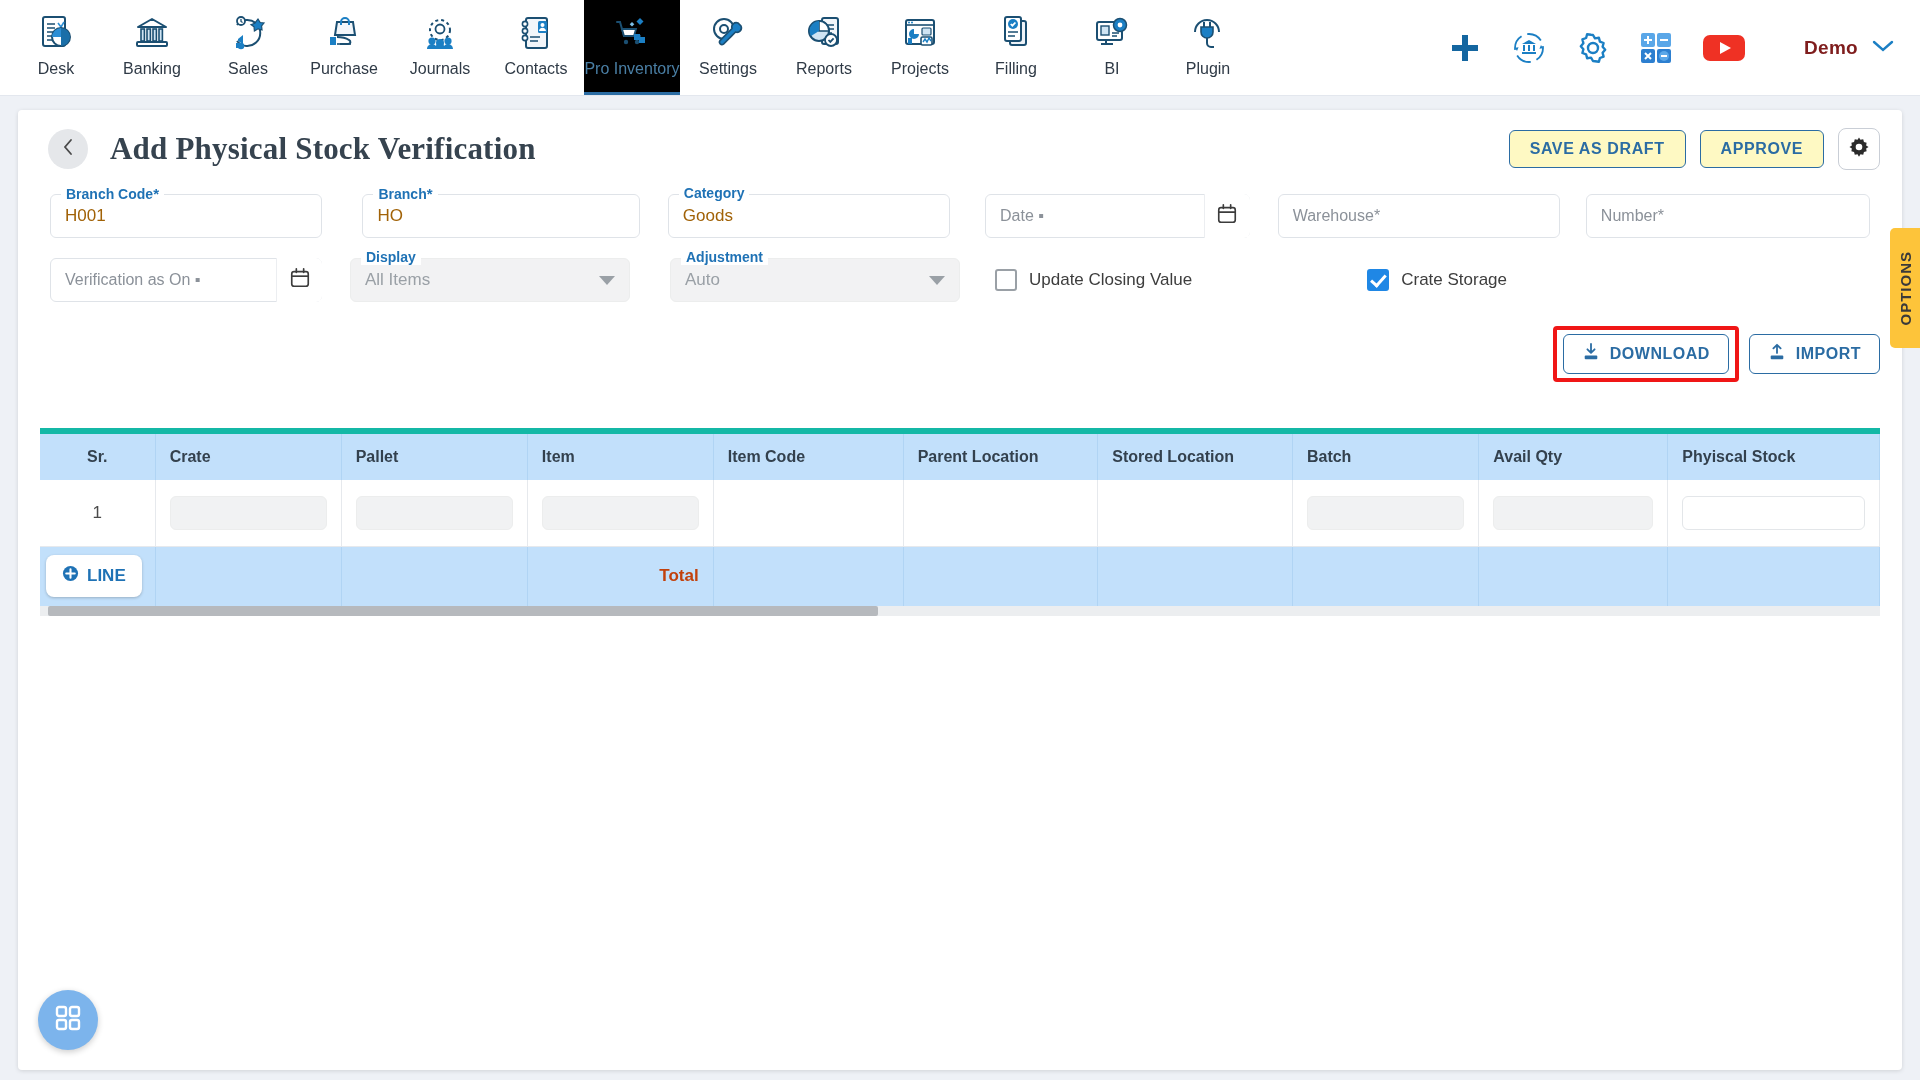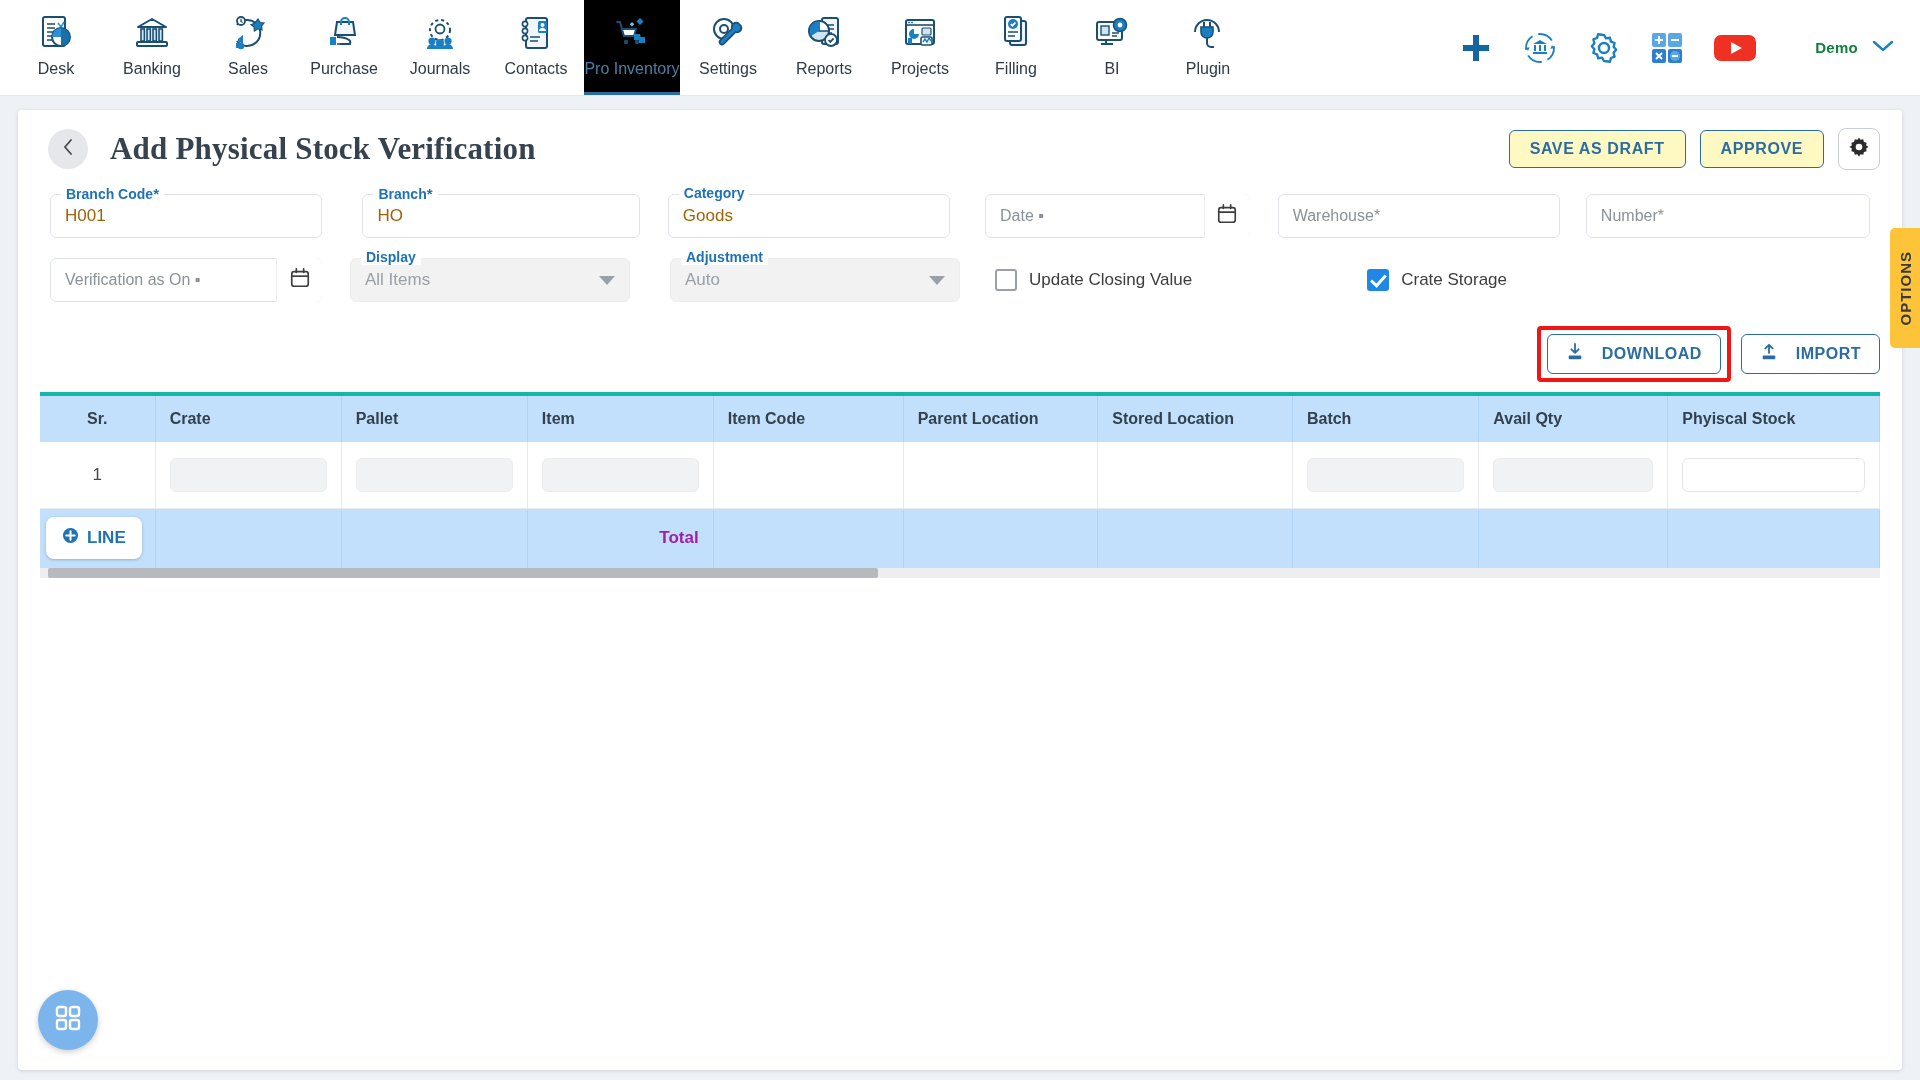--- a/index.html
+++ b/index.html
@@ -40,21 +40,21 @@
   }
   #nav-right {
     margin-left: auto;
     display: flex; align-items: center; gap: 30px;
     padding-right: 26px;
   }
   .nav-ico-btn { cursor: pointer; display:flex; align-items:center; }
   #user-menu {
     display:flex; align-items:center; gap:14px; cursor:pointer; margin-left: 28px;
   }
-  #user-menu .uname { font-size: 15px; font-weight: bold; color: #15803d; letter-spacing:.3px;}
+  #user-menu .uname { font-size: 19px; font-weight: bold; color: #7f1d1d; letter-spacing:.3px;}
 
   
   #page {
     position: absolute; left: 18px; top: 110px;
     width: 1884px; height: 960px;
     background: #fff;
     border-radius: 4px;
     box-shadow: 0 1px 4px rgba(0,0,0,.13);
     overflow: hidden;
   }
@@ -137,46 +137,46 @@
 
   
   #io-row { display:flex; justify-content:flex-end; align-items:center; padding: 18px 22px 10px 0; gap: 10px;}
   #dl-highlight {
     border: 4px solid #f01616; border-radius: 4px; padding: 4px 6px;
     display:flex; align-items:center;
   }
   .io-btn {
     border:1px solid #2b6ca3; border-radius:6px; height:40px; padding:0 18px;
     color:#2b6ca3; background:#fff; font-size:16px; font-weight:bold; letter-spacing:.5px;
-    display:flex;align-items:center; gap:18px; cursor:pointer;
+    display:flex;align-items:center; gap:10px; cursor:pointer;
   }
 
   
   #table-wrap { margin: 0 22px; position:relative; }
-  #table-scroll { overflow:hidden; border-top:4px solid #14b8a6; }
+  #table-scroll { overflow:hidden; border-top:6px solid #14b8a6;margin-top:36px; }
   table.grid { border-collapse: collapse; table-layout: fixed; }
   table.grid th {
     background:#c2e0fb; color:#33414e; font-size:16px; font-weight:bold;
     text-align:left; padding: 12px 14px; height:46px;
     border-right:1px solid #b0d4f4; white-space:nowrap;
   }
   table.grid th.sr { text-align:center; }
   table.grid td {
     border-right:1px solid #e6e9ed; border-bottom:1px solid #e6e9ed;
     height: 66px; padding: 0 14px; background:#fff; vertical-align: middle;
   }
   td.sr-cell { text-align:center; font-size:17px; color:#4a4a4a; }
   .cell-input {
     height: 34px; border-radius:6px; background:#f1f2f3; border:1px solid #eceded;
   }
   .cell-input.white { background:#fff; border:1px solid #e3e6e9; }
   tr.total-row td {
     background:#c2e0fb; height:60px; border-right:1px solid #b0d4f4; border-bottom:none;
   }
-  .total-label { text-align:right; font-size:17px; font-weight:bold; color:#a21caf; }
+  .total-label { text-align:right; font-size:17px; font-weight:bold; color:#c2410c; }
   #line-btn {
     background:#fff; border-radius:8px; box-shadow:0 1px 3px rgba(0,0,0,.22);
     height:42px; display:inline-flex; align-items:center; gap:8px;
     padding: 0 16px; color:#1f72b5; font-size:17px; font-weight:bold; cursor:pointer;
   }
   #hscroll {
     height: 10px; background:#eceef0; margin: 0 22px 0 22px;
     position:relative;
   }
   #hscroll .thumb {

